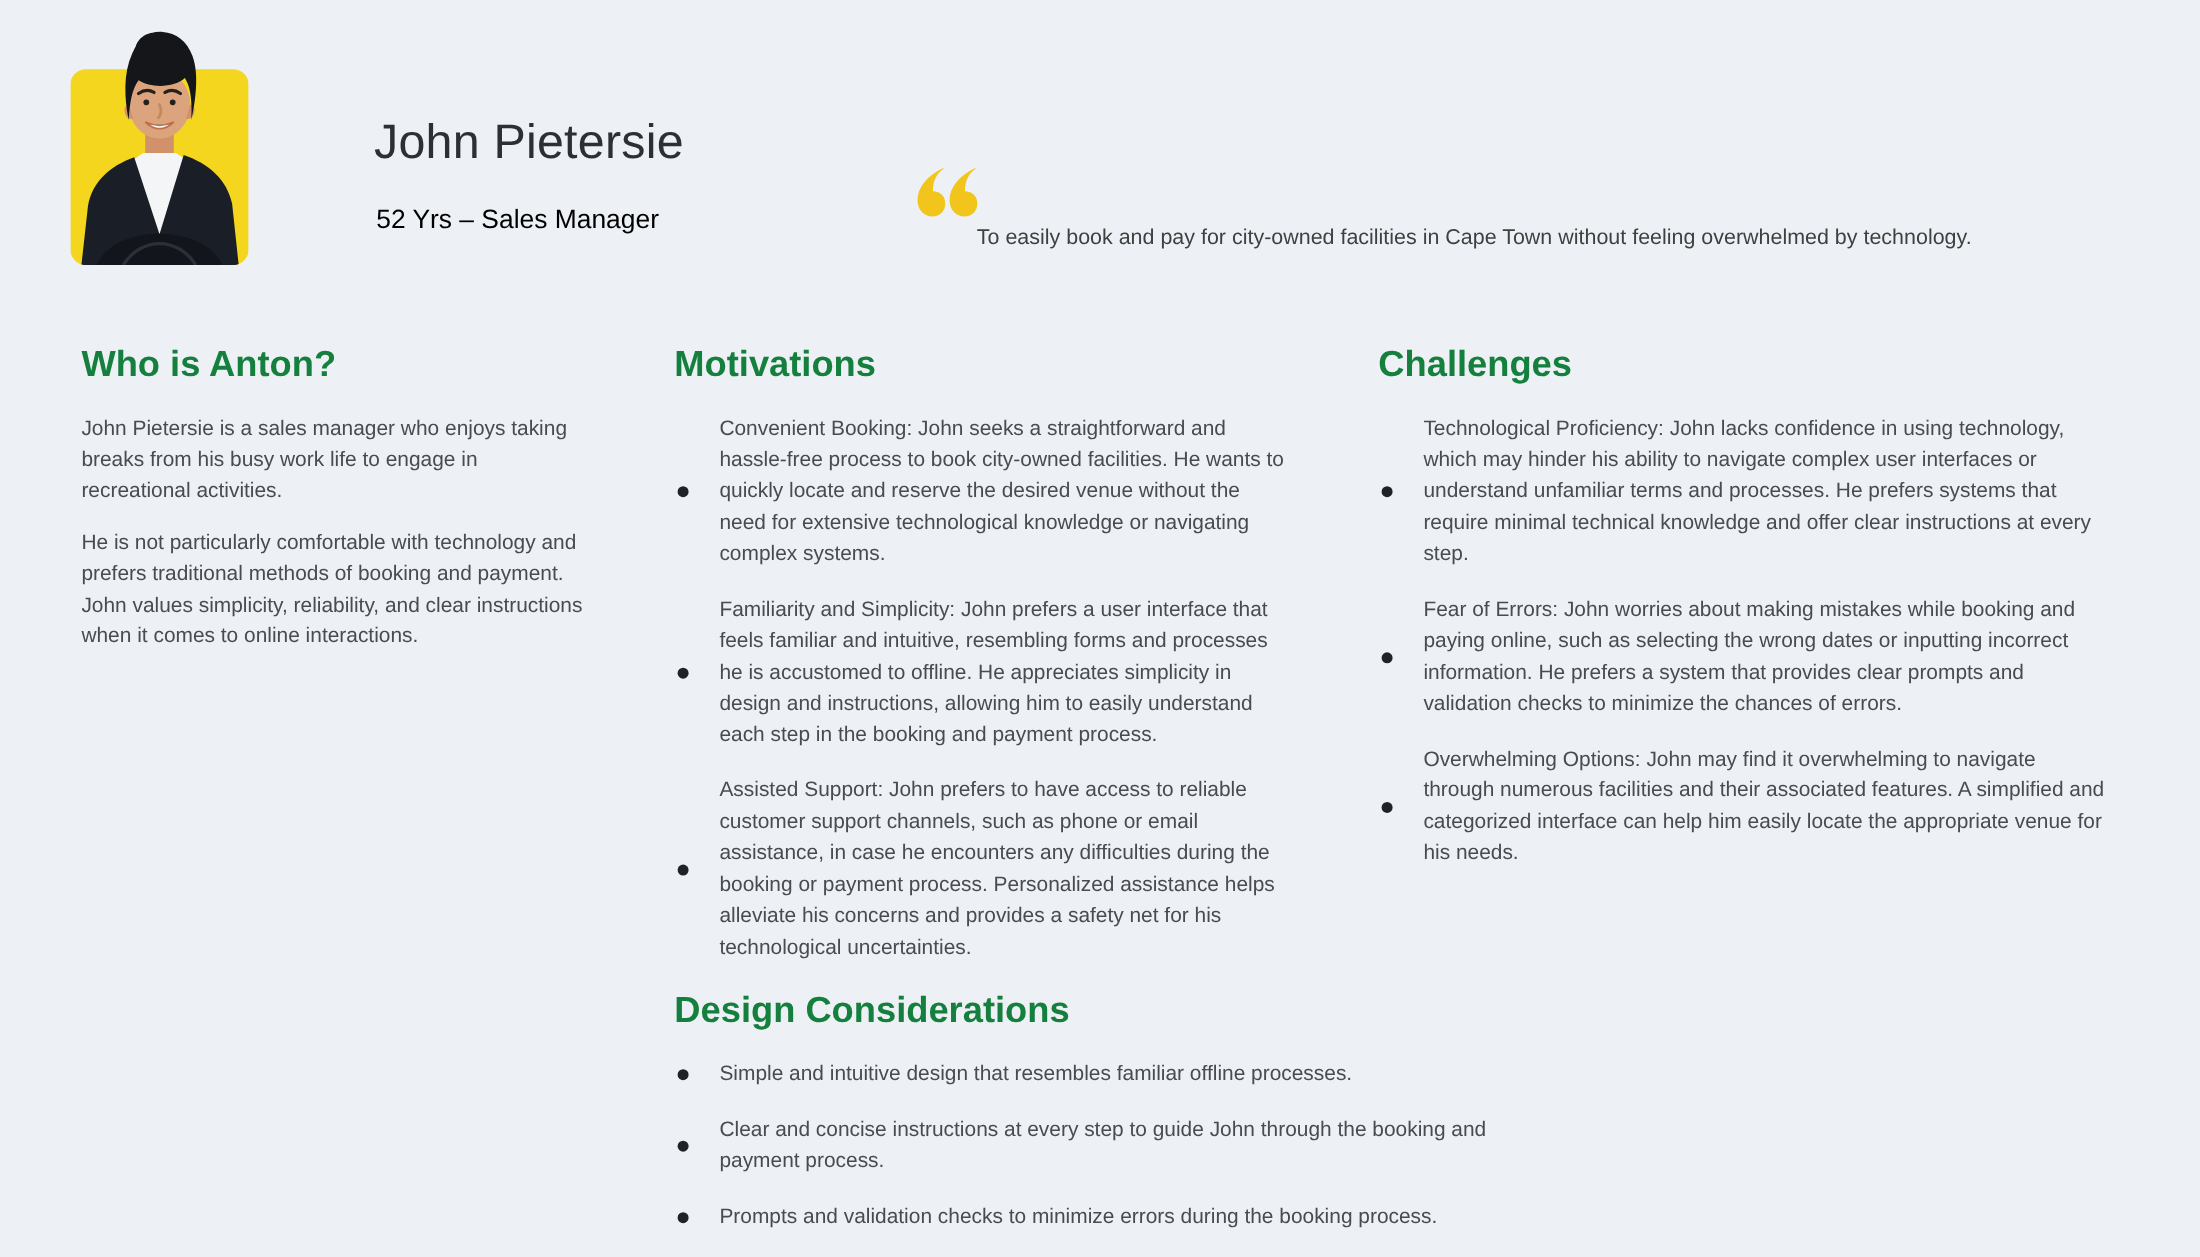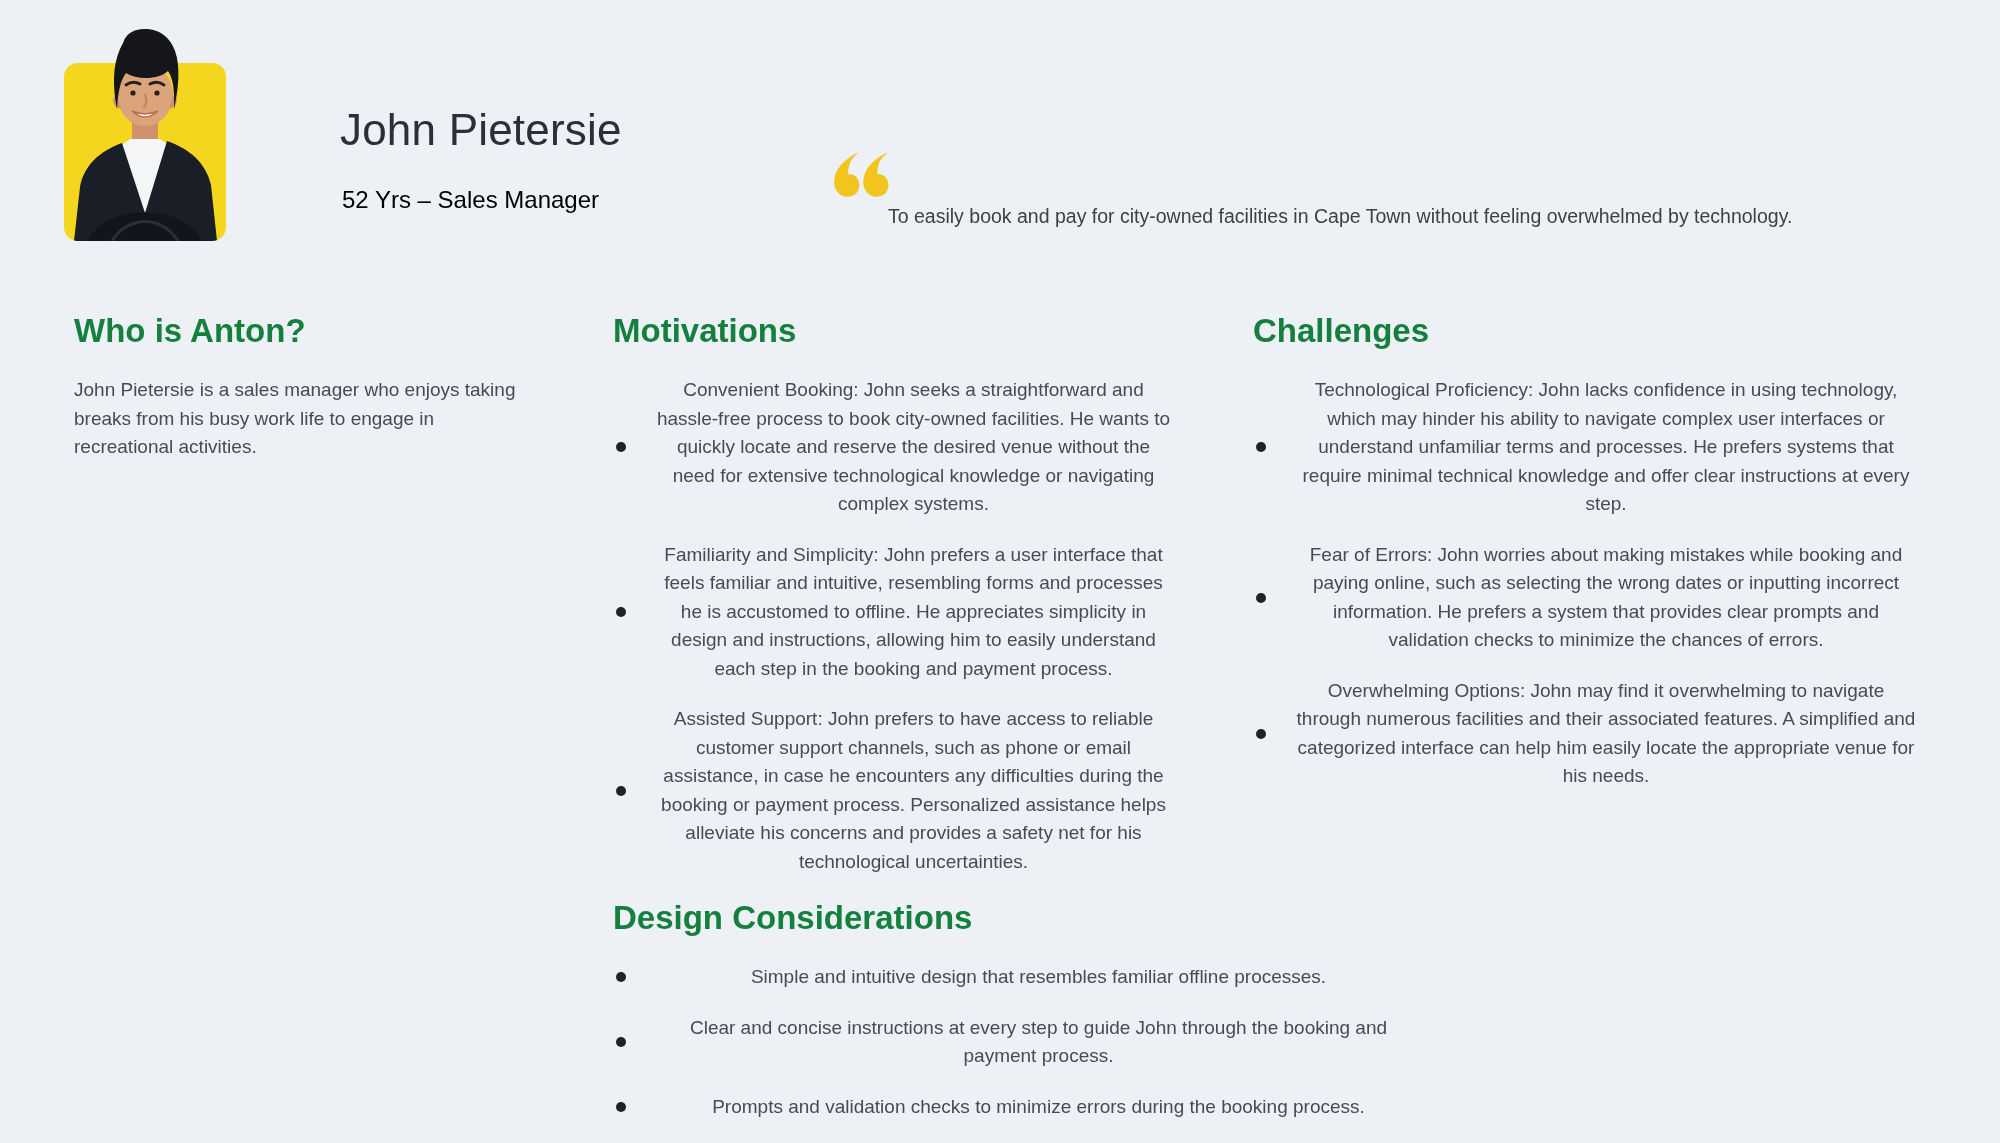--- a/index.html
+++ b/index.html
@@ -35,21 +35,21 @@
   .col-who    { position:absolute; left:74px;  top:312px; width:462px; }
   .col-mot    { position:absolute; left:613px; top:312px; width:560px; }
   .col-cha    { position:absolute; left:1253px; top:312px; width:665px; }
   .sec-design { position:absolute; left:613px; top:899px; width:810px; }
   .sec-tech   { position:absolute; left:1517px; top:899px; width:420px; }
 
   .col-who p { margin-bottom:18px; }
 
   ul.bullets { list-style:none; }
   ul.bullets li {
-    display:flex; align-items:center; gap:28px; margin-bottom:22px;text-align:center;
+    display:flex; align-items:center; gap:28px; margin-bottom:22px;
   }
   ul.bullets .dot {
     flex:0 0 auto; width:10px; height:10px; border-radius:50%;
     background:#1F2327; margin-left:3px;
   }
   ul.bullets .li-text { flex:1 1 auto; }
 
   .tech-sub { font-size:19px; color:#5B6167; margin-bottom:26px; }
   .fb-icon { width:53px; height:53px; display:block; }
 </style>
@@ -103,20 +103,21 @@
   <svg class="quote-mark" viewBox="0 0 50 41">
     <path d="M21 1 C9 7 1 16 1 27 C1 34.5 6.5 40 13 40 C19.5 40 23.5 35.5 23.5 29.5 C23.5 23.5 19.5 19.5 13.5 19.5 C13.5 11 16.5 5 22.5 1 Z" fill="#F2C51D"></path>
     <path d="M47 1 C35 7 27 16 27 27 C27 34.5 32.5 40 39 40 C45.5 40 49.5 35.5 49.5 29.5 C49.5 23.5 45.5 19.5 39.5 19.5 C39.5 11 42.5 5 48.5 1 Z" fill="#F2C51D"></path>
   </svg>
   <div class="quote-text">To easily book and pay for city-owned facilities in Cape Town without feeling overwhelmed by technology.</div>
 
   <div class="col-who">
     <div class="section-title">Who is Anton?</div>
     <div class="body-text">
       <p>John Pietersie is a sales manager who enjoys taking breaks from his busy work life to engage in recreational activities.</p>
+      <p>He is not particularly comfortable with technology and prefers traditional methods of booking and payment. John values simplicity, reliability, and clear instructions when it comes to online interactions.</p>
     </div>
   </div>
 
   <div class="col-mot">
     <div class="section-title">Motivations</div>
     <ul class="bullets body-text">
       <li>
         <span class="dot"></span>
         <span class="li-text">Convenient Booking: John seeks a straightforward and hassle-free process to book city-owned facilities. He wants to quickly locate and reserve the desired venue without the need for extensive technological knowledge or navigating complex systems.</span>
       </li>

